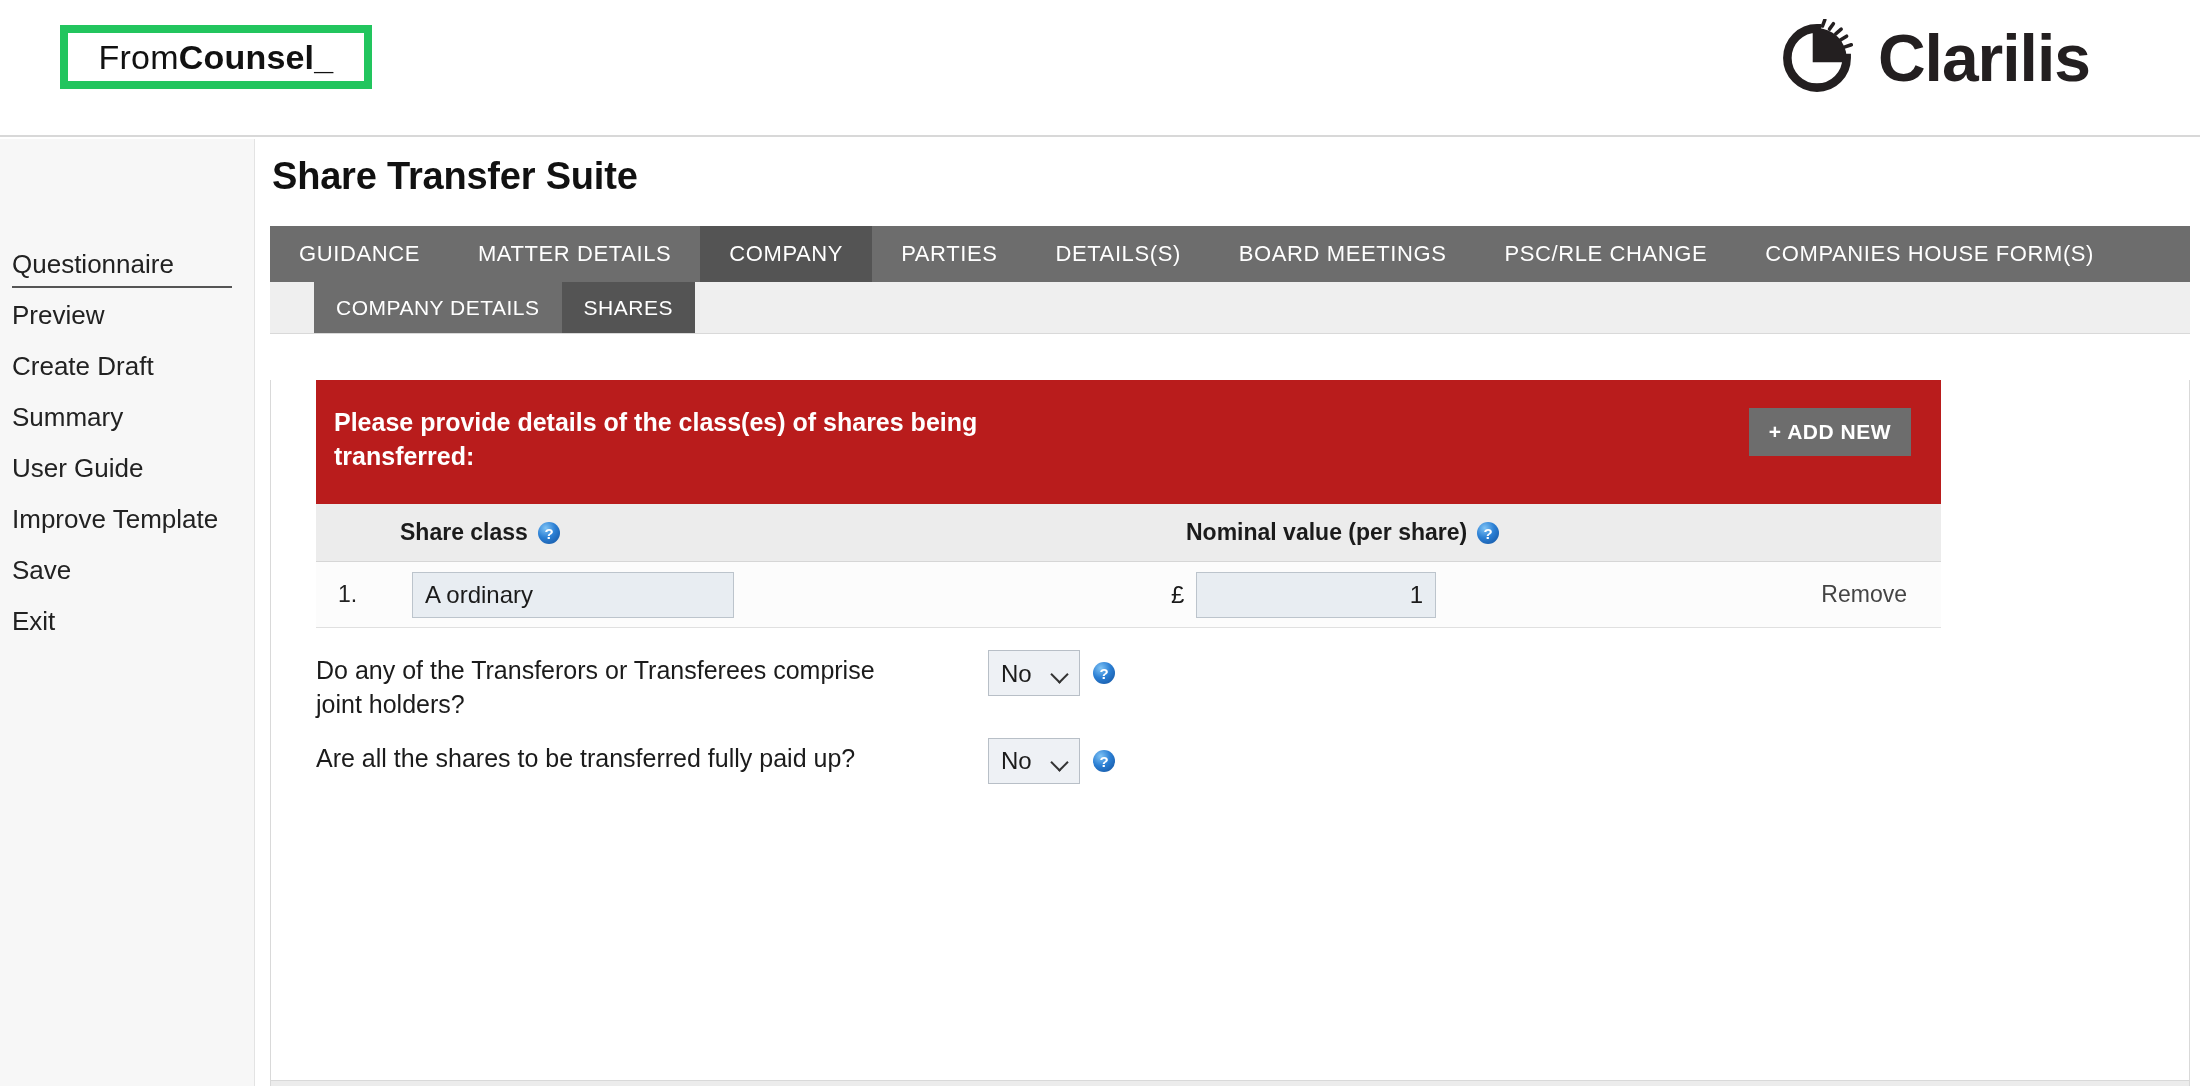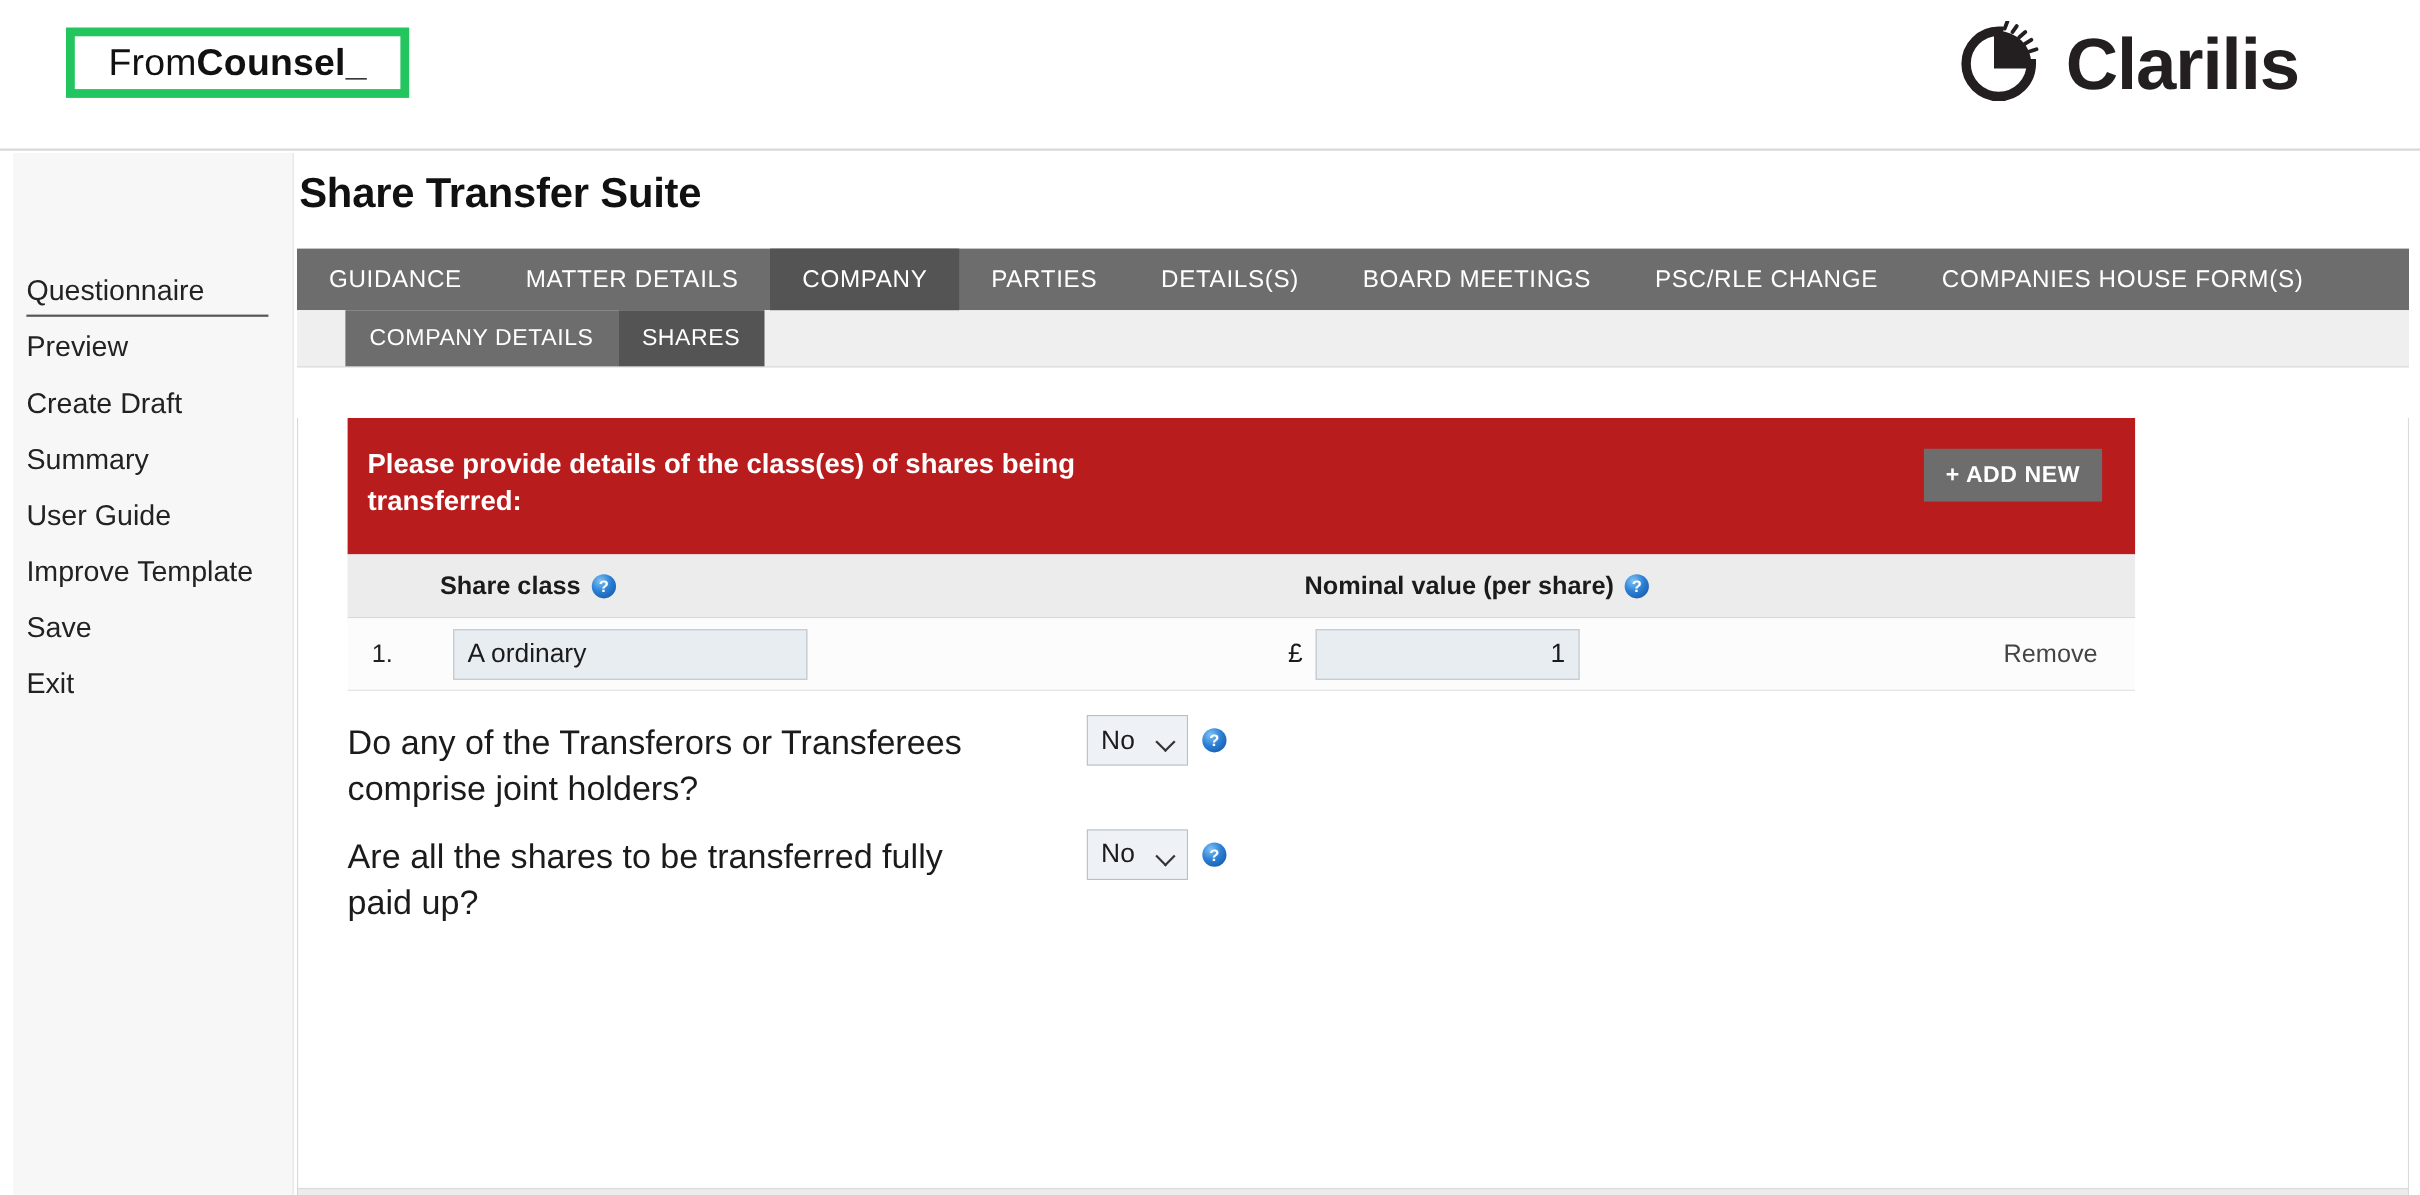--- a/index.html
+++ b/index.html
@@ -42,21 +42,20 @@
     letter-spacing: -1px; line-height: 1;
   }
 
   
   .sidebar {
     position: absolute; left: 0; top: 139px;
     width: 255px; height: 947px;
     background: #f7f7f7;
     border-right: 1px solid #e3e3e3;
     padding: 0;
-    margin-left: 12px;
   }
   .side-list { list-style: none; padding: 100px 0 0 0; }
   .side-item {
     font-size: 26px; color: #222; padding: 0 14px 0 12px;
     height: 51px; line-height: 51px; cursor: pointer;
     white-space: nowrap;
   }
   .side-item.first { position: relative; }
   .side-item.first::after {
     content: ""; position: absolute;
@@ -171,21 +170,21 @@
 
   
   .qrow {
     display: flex; align-items: flex-start;
     margin: 0 0 0 0; padding: 0;
     position: relative; min-height: 66px;
   }
   .qrow.q1 { margin-top: 26px; }
   .qrow.q2 { margin-top: 20px; }
   .qtext {
-    font-size: 31px; color: #1b1b1b; line-height: 1.35;
+    font-size: 25px; color: #1b1b1b; line-height: 1.35;
     width: 600px; padding-left: 0;
   }
   .qcontrol { position: absolute; left: 672px; top: -4px;
               display: flex; align-items: center; gap: 12px; }
   .sel {
     appearance: none; -webkit-appearance: none;
     background: #eef1f5; border: 1px solid #b8bfc7;
     font-size: 24px; color: #1b1b1b; height: 46px;
     padding: 4px 40px 4px 12px;
     font-family: "Liberation Sans", sans-serif;

